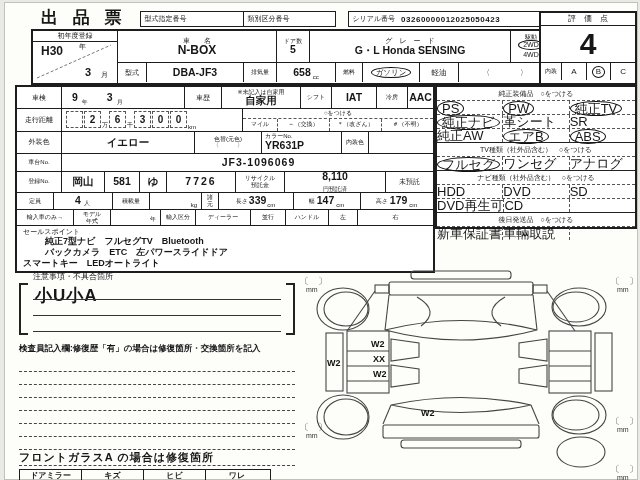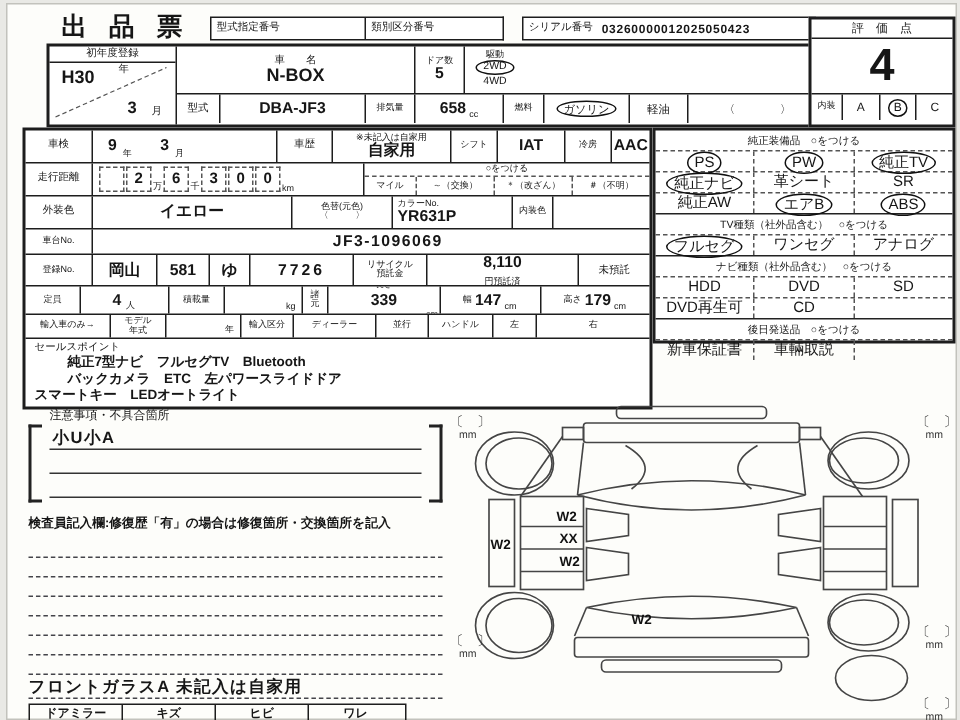--- a/index.html
+++ b/index.html
@@ -12,21 +12,21 @@
   .cell:last-child{border-right:none;}
   .lab{font-size:7px;line-height:8px;white-space:nowrap;}
   .lab6{font-size:6px;line-height:6.5px;white-space:nowrap;text-align:center;}
   .val{font-weight:bold;font-size:10.5px;line-height:11px;white-space:nowrap;}
   .val9{font-weight:bold;font-size:9px;white-space:nowrap;}
   .circ{border:1.4px solid #111;border-radius:50%;padding:0 4px;display:inline-block;}
   .rowline{border-bottom:1px solid #1d1d1d;}
   .smallbox{border:1.5px solid #1d1d1d;display:flex;align-items:center;height:16px;box-sizing:border-box;padding:0 3px;background:#fff;}
   .eqhead{font-size:7px;text-align:center;border-top:1px solid #222;padding:1.5px 0;white-space:nowrap;}
   .eqrow{display:flex;border-top:1px dashed #555;}
-  .eqcell{flex:1;border-right:1px dashed #555;text-align:center;font-size:10px;line-height:13px;height:13px;white-space:nowrap;overflow:visible;}
+  .eqcell{flex:1;border-right:1px dashed #555;text-align:left;font-size:13px;line-height:13px;height:13px;white-space:nowrap;overflow:visible;}
   .eqcell:last-child{border-right:none;}
   .digit{width:15px;height:15px;border:1px dashed #555;display:inline-flex;align-items:center;justify-content:center;
     font-weight:bold;font-size:10px;margin-right:1px;background:#fff;}
   .sub{font-size:6px;align-self:flex-end;margin:0 1px 1px 0;}
   .dashline{border-bottom:1.2px dashed #44444a;height:12px;}
   .hand{font-weight:bold;letter-spacing:1px;}
   .ntab{border:1.5px solid #1d1d1d;border-collapse:collapse;}
   .ntab div{box-sizing:border-box;}
   .ntc{width:62px;border-right:1px solid #1d1d1d;border-bottom:1px solid #1d1d1d;text-align:center;
     font-size:8px;font-weight:bold;height:11px;line-height:11px;overflow:hidden;}
@@ -72,20 +72,24 @@
     <div style="flex:1;display:flex;flex-direction:column;">
       <div class="fr rowline" style="height:31px;">
         <div class="cell" style="width:158px;">
           <span class="lab">車　　名</span>
           <span class="val" style="font-size:12px;">N-BOX</span>
         </div>
         <div class="cell" style="width:32px;">
           <span class="lab6">ドア数</span>
           <span class="val">5</span>
         </div>
+        <div class="cell" style="flex:1;">
+          <span class="lab">グ　レ　ー　ド</span>
+          <span class="val">G・L Honda SENSING</span>
+        </div>
         <div class="cell" style="width:40px;">
           <span class="lab6">駆動</span>
           <span class="circ" style="font-size:7px;line-height:8px;">2WD</span>
           <span style="font-size:7px;line-height:9px;">4WD</span>
         </div>
       </div>
       <div class="fr" style="height:19px;align-items:stretch;">
         <div class="cell" style="width:28px;">
           <span class="lab">型式</span>
         </div>
@@ -271,21 +275,21 @@
       <div class="cell" style="width:36px;">
           <span class="lab6">積載量</span>
         </div>
       <div class="cell" style="width:48px;flex-direction:row;justify-content:flex-end;padding-right:3px;">
           <span class="sub">kg</span>
         </div>
       <div class="cell" style="width:16px;">
         <span class="lab6">諸</span>
         <span class="lab6">元</span>
       </div>
-      <div class="cell" style="width:74px;flex-direction:column;gap:1px;">
+      <div class="cell" style="width:74px;flex-direction:row;gap:1px;">
         <span class="lab6">長さ</span>
         <span class="val">339</span>
         <span class="sub">cm</span>
       </div>
       <div class="cell" style="width:66px;flex-direction:row;gap:2px;">
         <span class="lab6">幅</span>
         <span class="val">147</span>
         <span class="sub">cm</span>
       </div>
       <div class="cell" style="flex:1;flex-direction:row;gap:2px;">
@@ -374,36 +378,36 @@
       <div class="eqcell">車輛取説</div>
       <div class="eqcell"></div>
     </div>
   </div>
 
   <div class="abs" style="left:14px;top:270px;width:276px;">
     <div class="lab" style="font-size:8px;margin-left:14px;">注意事項・不具合箇所</div>
     <div style="position:relative;height:52px;margin-top:2px;">
       <div class="bracket-l"></div>
       <div class="bracket-r"></div>
-      <div class="hand" style="position:absolute;left:16px;top:1px;font-size:11px;">小U小A</div>
+      <div class="hand" style="position:absolute;left:16px;top:1px;font-size:17px;">小U小A</div>
       <div style="position:absolute;left:14px;right:14px;top:16px;border-bottom:1px solid #333;"></div>
       <div style="position:absolute;left:14px;right:14px;top:32px;border-bottom:1px solid #333;"></div>
       <div style="position:absolute;left:14px;right:14px;top:48px;border-bottom:1px solid #333;"></div>
     </div>
     <div style="font-size:8.5px;font-weight:bold;margin-top:8px;white-space:nowrap;">検査員記入欄:修復歴「有」の場合は修復箇所・交換箇所を記入</div>
     <div style="margin-top:4px;">
       <div class="dashline"></div>
       <div class="dashline"></div>
       <div class="dashline"></div>
       <div class="dashline"></div>
       <div class="dashline"></div>
       <div class="dashline"></div>
       <div class="dashline"></div>
     </div>
-    <div class="hand dashline" style="font-size:11px;height:15px;">フロントガラスA 未記入は自家用</div>
+    <div class="hand dashline" style="font-size:11px;height:15px;">フロントガラスA の場合は修復箇所</div>
     <div class="ntab" style="width:250px;margin-top:3px;">
       <div class="fr">
         <div class="ntc">ドアミラー</div>
         <div class="ntc">キズ</div>
         <div class="ntc">ヒビ</div>
         <div class="ntc" style="border-right:none;">ワレ</div>
       </div>
 
     </div>
   </div>

